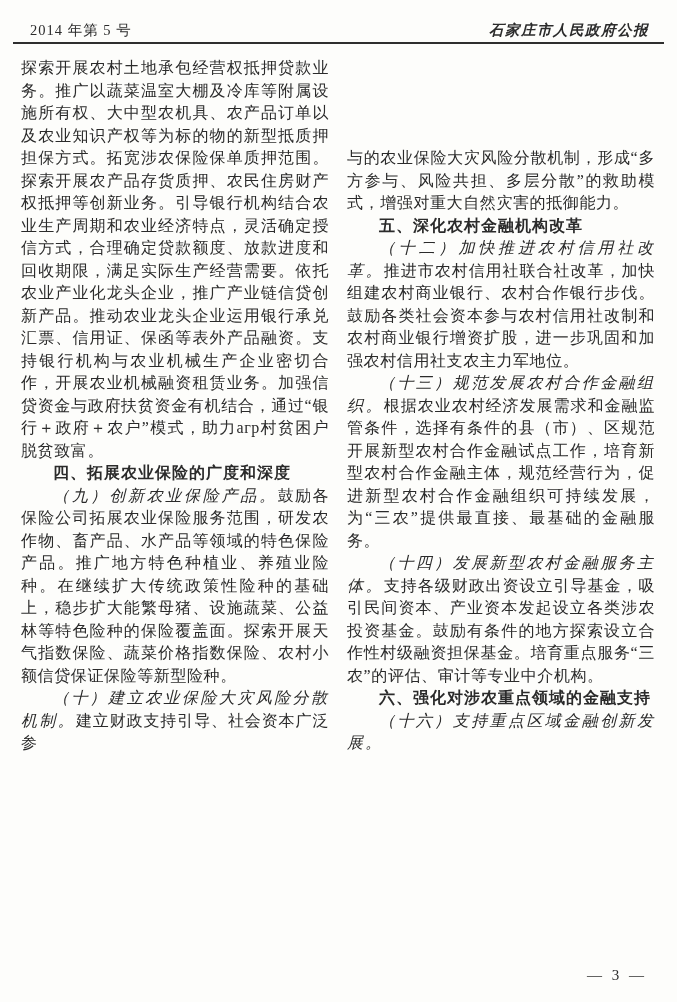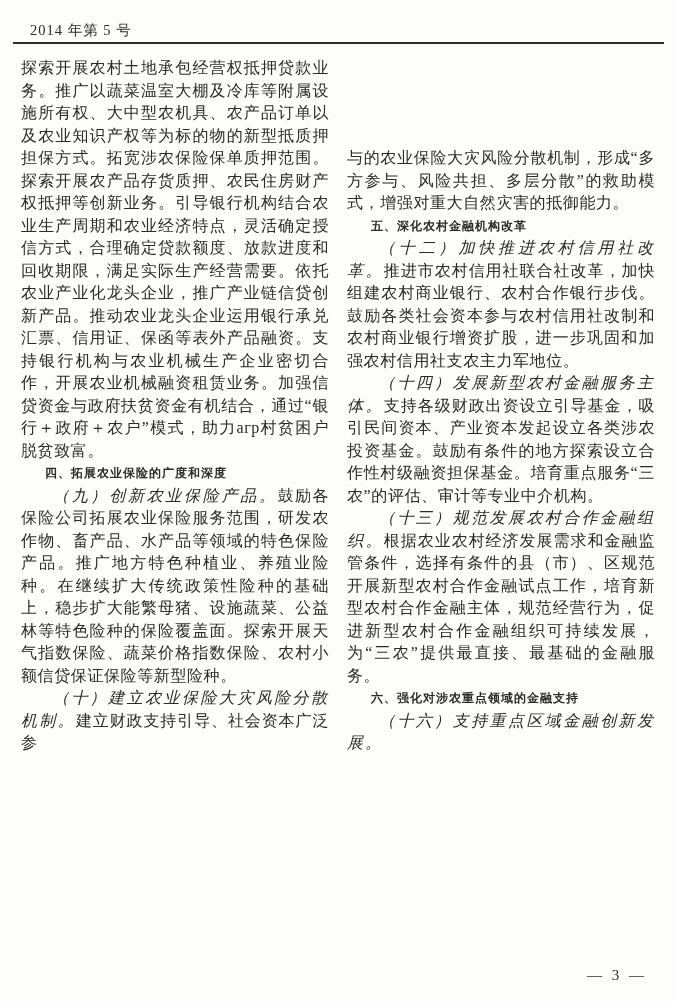--- a/index.html
+++ b/index.html
@@ -50,58 +50,59 @@
   .para.cont { text-indent: 0; }
   .lead {
     font-style: italic;
     letter-spacing: 2px;
     font-weight: 500;
   }
   .heading {
     margin: 0;
     font-family: "Liberation Sans", sans-serif;
     font-weight: 700;
-    font-size: 12px;
+    font-size: 16px;
     line-height: 22.5px;
     text-indent: 2em;
     letter-spacing: 1px;
     white-space: nowrap;
   }
   .footer {
     position: absolute;
     right: 30px;
     bottom: 18px;
     font-size: 15px;
     letter-spacing: 3px;
   }
 </style>
 </head>
 <body>
 
 <div class="page">
 
   <div class="hdr">
     <span class="hdr-issue">2014 年第 5 号</span>
+    <span class="hdr-title">石家庄市人民政府公报</span>
   </div>
 
   <div class="rule"></div>
 
   <div class="cols">
     <section class="col" id="col-left">
         <div class="para cont">探索开展农村土地承包经营权抵押贷款业务。推广以蔬菜温室大棚及冷库等附属设施所有权、大中型农机具、农产品订单以及农业知识产权等为标的物的新型抵质押担保方式。拓宽涉农保险保单质押范围。探索开展农产品存货质押、农民住房财产权抵押等创新业务。引导银行机构结合农业生产周期和农业经济特点，灵活确定授信方式，合理确定贷款额度、放款进度和回收期限，满足实际生产经营需要。依托农业产业化龙头企业，推广产业链信贷创新产品。推动农业龙头企业运用银行承兑汇票、信用证、保函等表外产品融资。支持银行机构与农业机械生产企业密切合作，开展农业机械融资租赁业务。加强信贷资金与政府扶贫资金有机结合，通过“银行＋政府＋农户”模式，助力агр村贫困户脱贫致富。</div>
         <div class="heading">四、拓展农业保险的广度和深度</div>
         <div class="para"><span class="lead">（九）创新农业保险产品。</span>鼓励各保险公司拓展农业保险服务范围，研发农作物、畜产品、水产品等领域的特色保险产品。推广地方特色种植业、养殖业险种。在继续扩大传统政策性险种的基础上，稳步扩大能繁母猪、设施蔬菜、公益林等特色险种的保险覆盖面。探索开展天气指数保险、蔬菜价格指数保险、农村小额信贷保证保险等新型险种。</div>
         <div class="para"><span class="lead">（十）建立农业保险大灾风险分散机制。</span>建立财政支持引导、社会资本广泛参</div>
       </section>
     <section class="col" id="col-right">
         <div class="para cont">与的农业保险大灾风险分散机制，形成“多方参与、风险共担、多层分散”的救助模式，增强对重大自然灾害的抵御能力。</div>
         <div class="heading">五、深化农村金融机构改革</div>
         <div class="para"><span class="lead">（十二）加快推进农村信用社改革。</span>推进市农村信用社联合社改革，加快组建农村商业银行、农村合作银行步伐。鼓励各类社会资本参与农村信用社改制和农村商业银行增资扩股，进一步巩固和加强农村信用社支农主力军地位。</div>
+        <div class="para"><span class="lead">（十三）规范发展农村合作金融组织。</span>根据农业农村经济发展需求和金融监管条件，选择有条件的县（市）、区规范开展新型农村合作金融试点工作，培育新型农村合作金融主体，规范经营行为，促进新型农村合作金融组织可持续发展，为“三农”提供最直接、最基础的金融服务。</div>
         <div class="para"><span class="lead">（十四）发展新型农村金融服务主体。</span>支持各级财政出资设立引导基金，吸引民间资本、产业资本发起设立各类涉农投资基金。鼓励有条件的地方探索设立合作性村级融资担保基金。培育重点服务“三农”的评估、审计等专业中介机构。</div>
-        <div class="para"><span class="lead">（十三）规范发展农村合作金融组织。</span>根据农业农村经济发展需求和金融监管条件，选择有条件的县（市）、区规范开展新型农村合作金融试点工作，培育新型农村合作金融主体，规范经营行为，促进新型农村合作金融组织可持续发展，为“三农”提供最直接、最基础的金融服务。</div>
         <div class="heading">六、强化对涉农重点领域的金融支持</div>
         <div class="para"><span class="lead">（十六）支持重点区域金融创新发展。</span></div>
       </section>
   </div>
 
   <div class="footer">
     <span>— 3 —</span>
   </div>
 
 </div>

